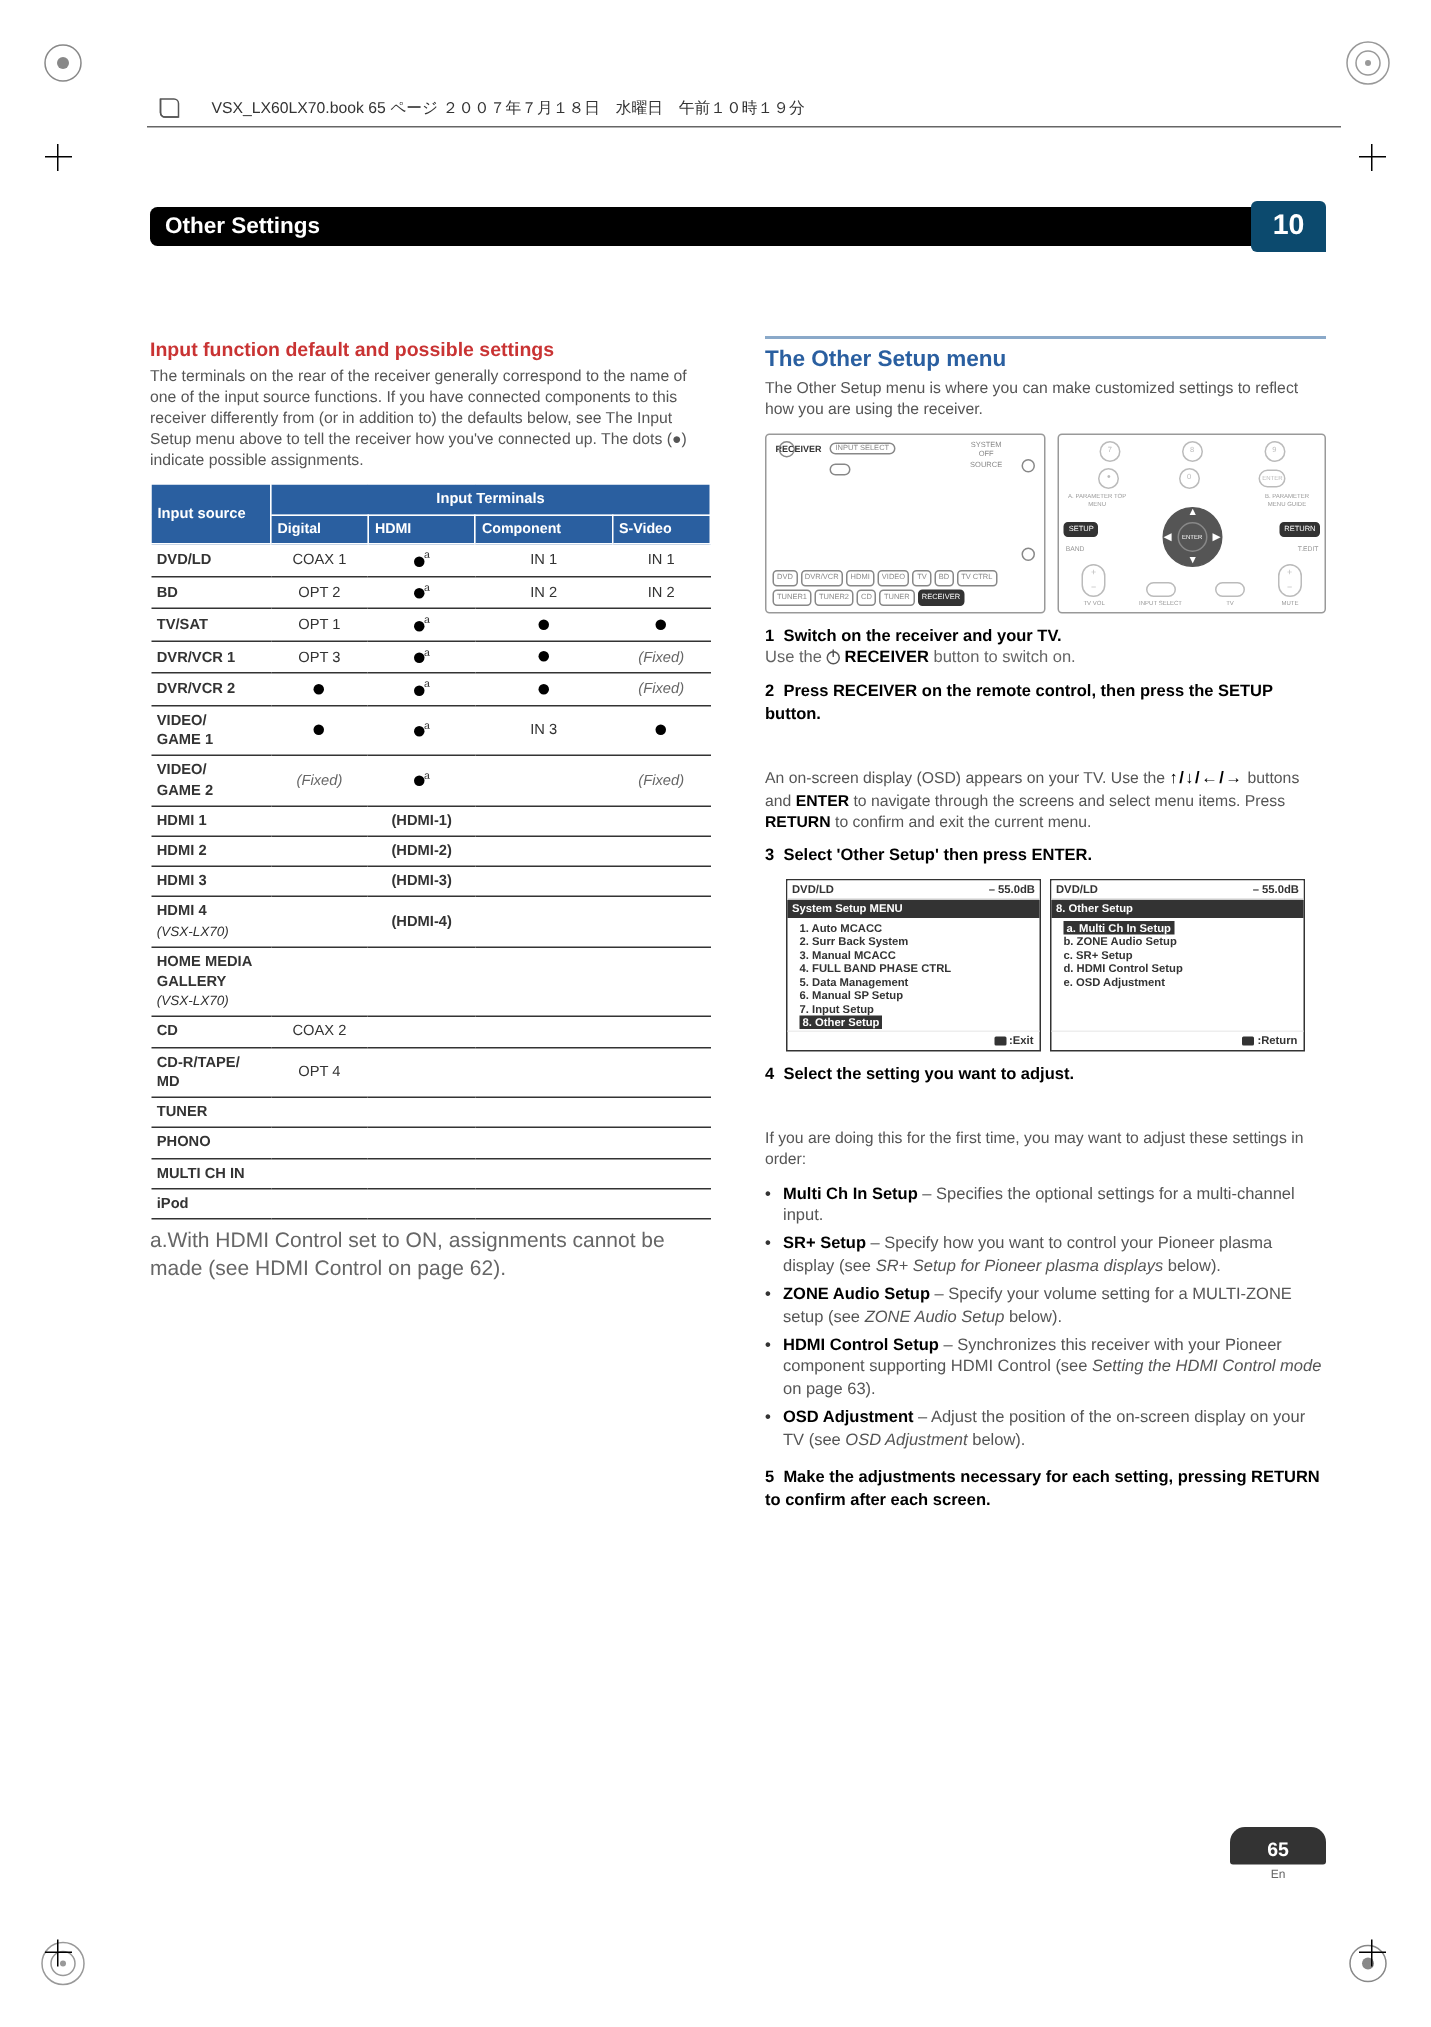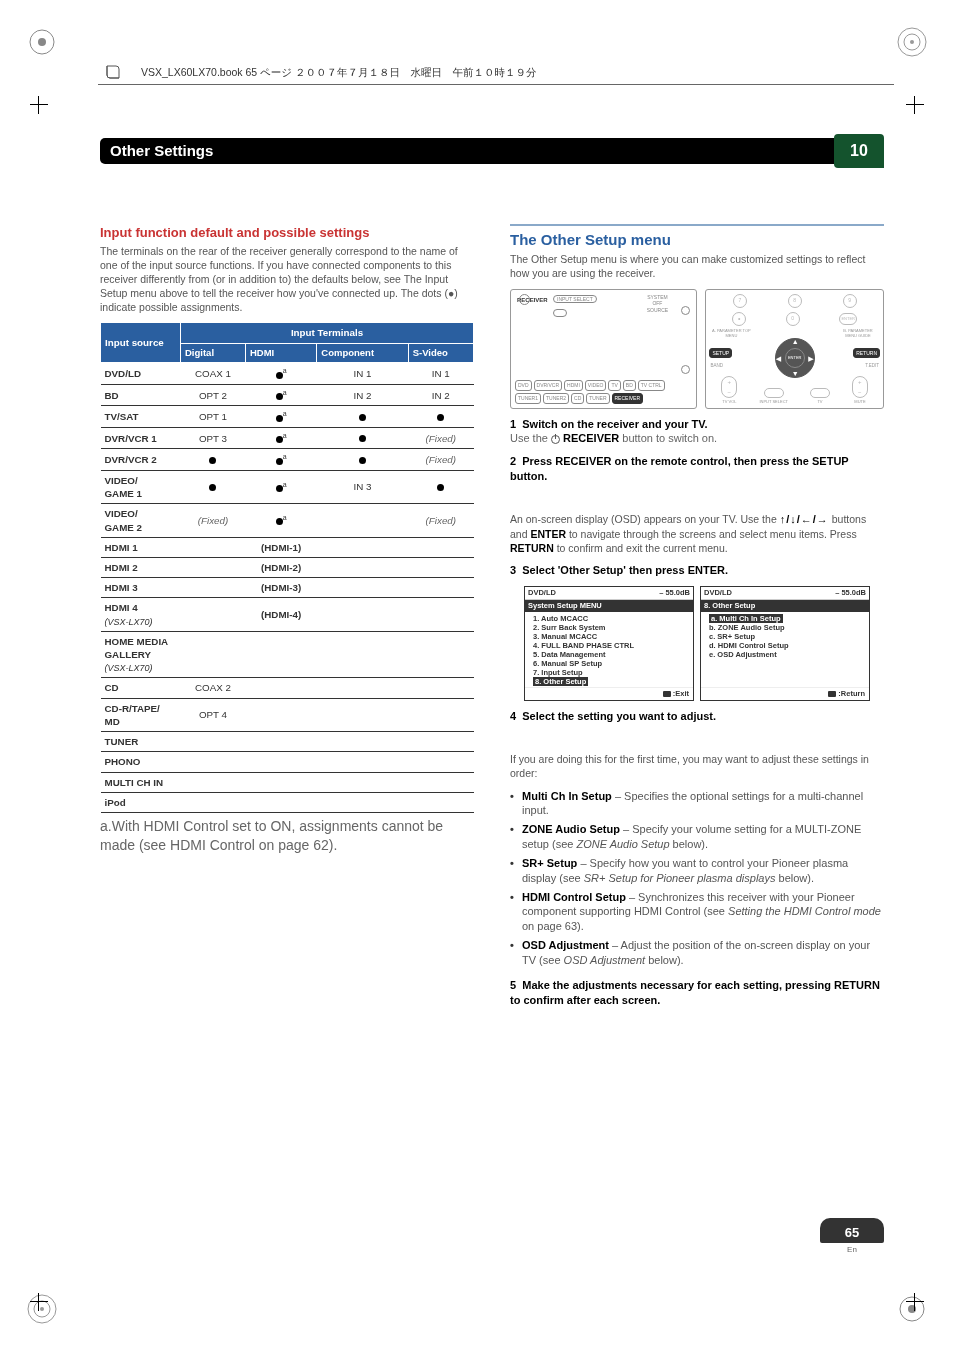--- a/index.html
+++ b/index.html
@@ -57,27 +57,27 @@
       font-weight:bold;
       font-size:15px;
       justify-content:space-between;
       margin-bottom:60px;
     }
 
     .chapterTab {
       position:absolute;
       right:0; top:-4px;
       width:50px; height:34px;
-      background:#14532d;
+      background:#0c4a6e;
       border-radius:4px 4px 0 4px;
       color:#fff;
       display:flex;
       align-items:center;
       justify-content:center;
-      font-size:16px;
+      font-size:19px;
       font-weight:bold;
     }
 
     .cols { display:flex; gap:36px; }
     .col { width:50%; }
 
     h2.red { color:#c93333; font-size:13px; font-weight:bold; margin-bottom:2px; }
     h2.blue { color:#2a5fa0; font-size:15px; font-weight:bold; margin-bottom:2px; }
     .blue-rule { height:2px; background:#8aa9c9; margin-bottom:4px; }
 
@@ -488,22 +488,22 @@
           <div class="osdfoot"><span class="ftico"></span><span>:Return</span></div>
         </div>
       </div>
 
       <div class="step">
         <b><span class="num">4</span>&nbsp;&nbsp;<span>Select the setting you want to adjust.</span></b>
       </div>
       <p class="body gray">If you are doing this for the first time, you may want to adjust these settings in order:</p>
       <ul class="bullets" id="bulletlist">
           <li><b>Multi Ch In Setup</b> – Specifies the optional settings for a multi-channel input.</li>
+          <li><b>SR+ Setup</b> – Specify how you want to control your Pioneer plasma display (see <span class="italic">SR+ Setup for Pioneer plasma displays</span> below).</li>
           <li><b>ZONE Audio Setup</b> – Specify your volume setting for a MULTI-ZONE setup (see <span class="italic">ZONE Audio Setup</span> below).</li>
-          <li><b>SR+ Setup</b> – Specify how you want to control your Pioneer plasma display (see <span class="italic">SR+ Setup for Pioneer plasma displays</span> below).</li>
           <li><b>HDMI Control Setup</b> – Synchronizes this receiver with your Pioneer component supporting HDMI Control (see <span class="italic">Setting the HDMI Control mode</span> on page 63).</li>
           <li><b>OSD Adjustment</b> – Adjust the position of the on-screen display on your TV (see <span class="italic">OSD Adjustment</span> below).</li>
         </ul>
 
       <div class="step" style="margin-top:10px">
         <b><span class="num">5</span>&nbsp;&nbsp;<span>Make the adjustments necessary for each setting, pressing RETURN to confirm after each screen.</span></b>
       </div>
     </div>
   </div>
 

